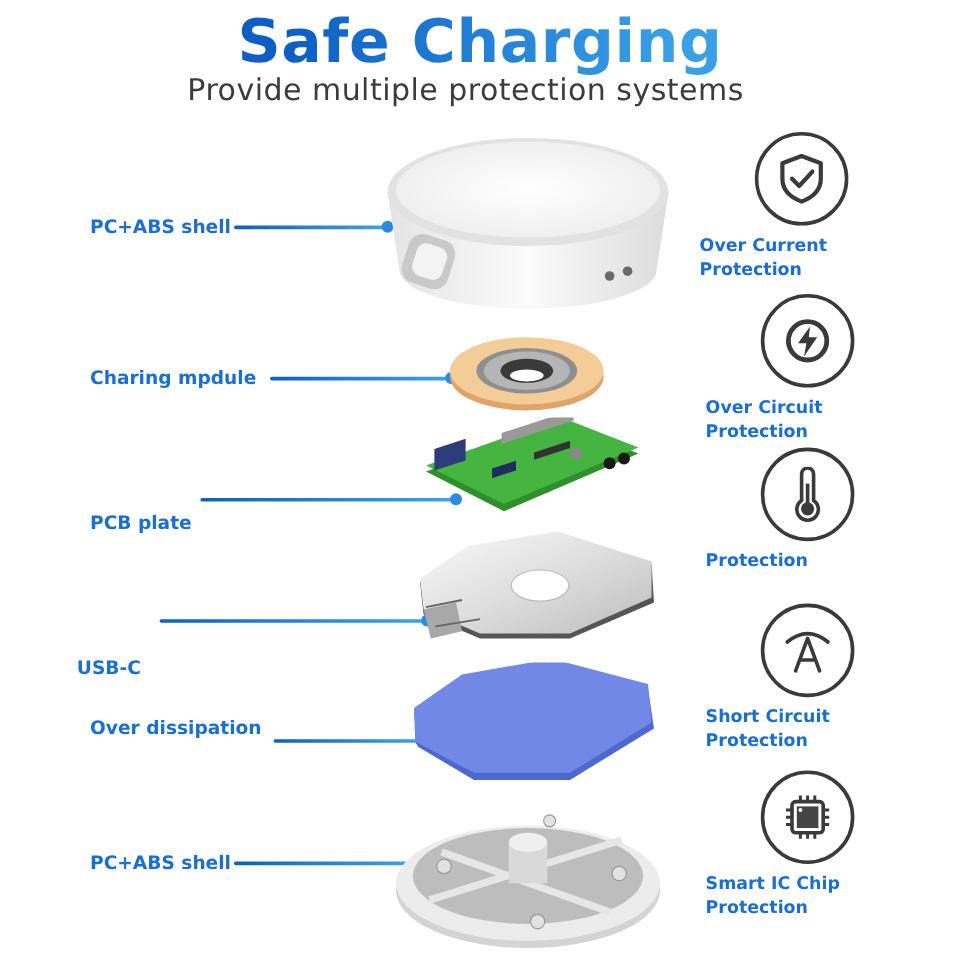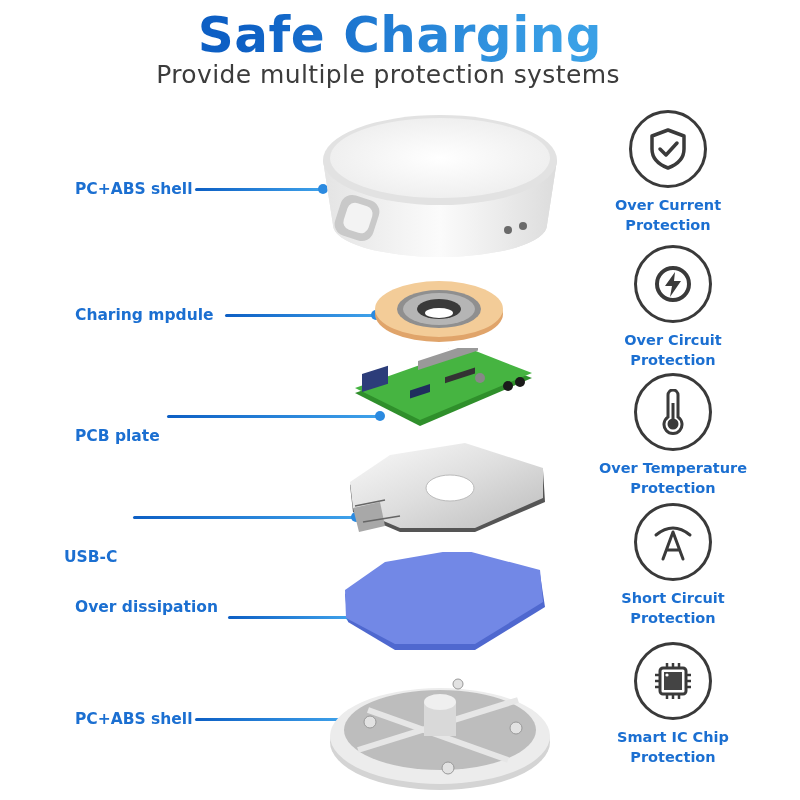--- a/index.html
+++ b/index.html
@@ -13,21 +13,21 @@
   .subtitle {
     position:absolute; left:0; top:60px; width:776px; text-align:center;
     font-family:"DejaVu Sans", sans-serif; font-size:25px; color:#3c3c3c; letter-spacing:0.4px;
   }
   .label {
     position:absolute; font-family:"DejaVu Sans", sans-serif; font-weight:bold; font-size:15.5px;
     color:#1b6fd1; line-height:22px; white-space:nowrap;
   }
   .line { position:absolute; height:3px; background:linear-gradient(90deg,#0d5fc4,#3fa2ea); border-radius:2px; }
   .dot { position:absolute; width:10px; height:10px; border-radius:50%; background:#2b8ae0; }
-  .feature { position:absolute; width:170px; text-align:center; }
+  .feature { position:absolute; width:170px; text-align:left; }
   .feature .ring {
     width:72px; height:72px; margin:0 auto; border:3px solid #3a3a3a; border-radius:50%;
     display:flex; align-items:center; justify-content:center; background:#fff;
   }
   .feature .ftext {
     margin-top:7px; font-family:"DejaVu Sans", sans-serif; font-weight:bold; font-size:14.5px;
     color:#1b6fd1; line-height:20px;
   }
   .part { position:absolute; }
 </style>
@@ -173,21 +173,20 @@
 
 <div class="feature" style="left:588px;top:373px;">
   <div class="ring">
     <svg width="30" height="46" viewBox="0 0 30 46">
       <path d="M10 6 A5 5 0 0 1 20 6 L20 28 A9 9 0 1 1 10 28 Z" fill="none" stroke="#3a3a3a" stroke-width="3"></path>
       <rect x="13.5" y="14" width="3" height="18" fill="#3a3a3a"></rect>
       <circle cx="15" cy="35" r="5.5" fill="#3a3a3a"></circle>
     </svg>
   </div>
   <div class="ftext">
-    <div>Over Temperature</div>
     <div>Protection</div>
   </div>
 </div>
 
 <div class="feature" style="left:588px;top:503px;">
   <div class="ring">
     <svg width="46" height="46" viewBox="0 0 46 46">
       <path d="M6 16 Q23 2 40 16" fill="none" stroke="#3a3a3a" stroke-width="3" stroke-linecap="round"></path>
       <path d="M13 40 L23 13 L33 40 M16.5 31 L29.5 31" fill="none" stroke="#3a3a3a" stroke-width="3" stroke-linecap="round" stroke-linejoin="round"></path>
     </svg>

